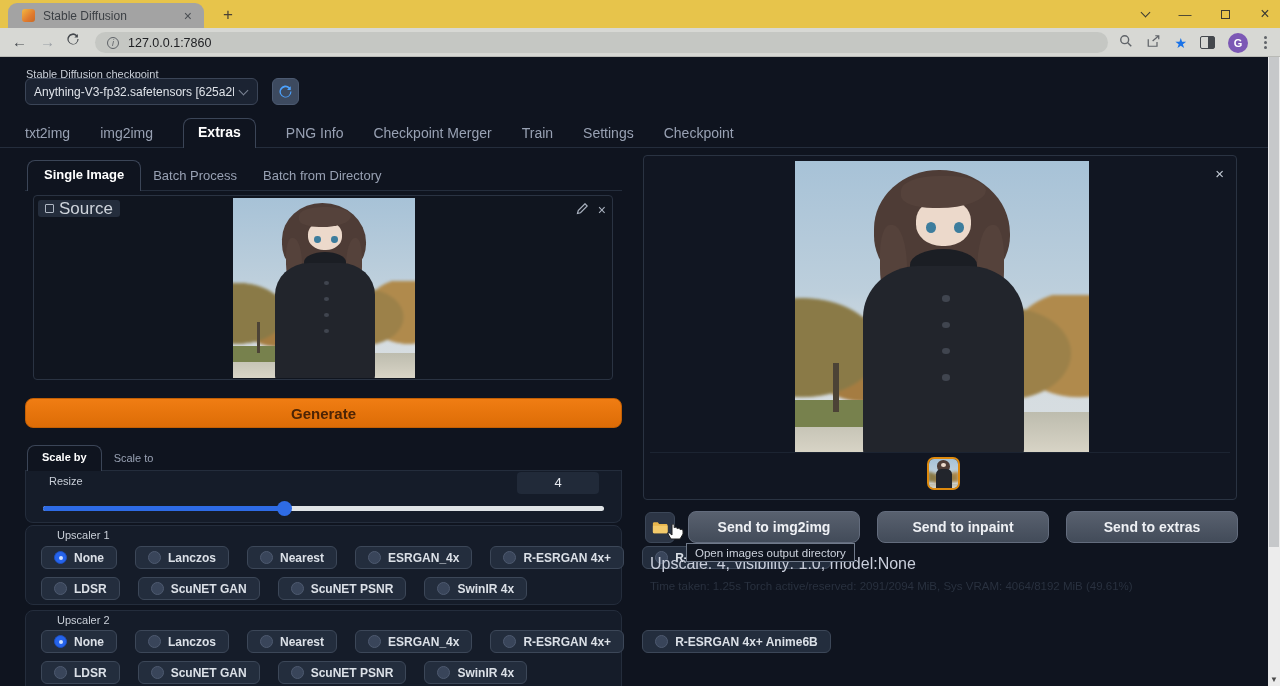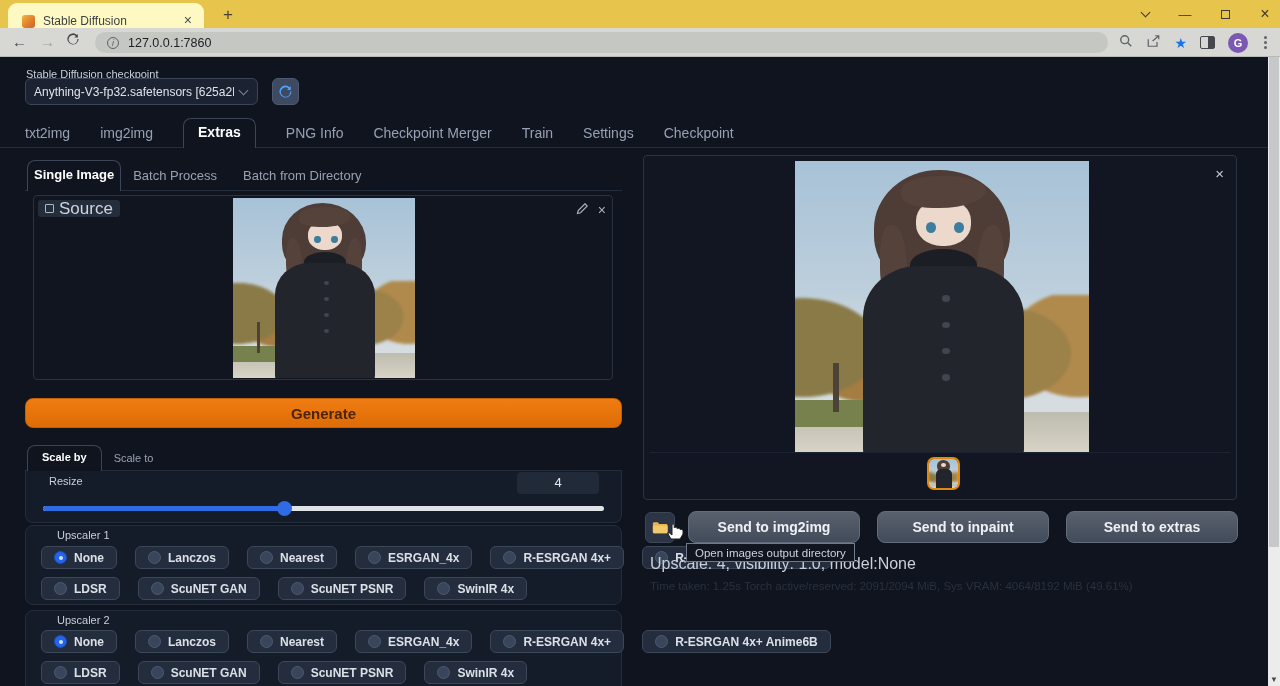--- a/index.html
+++ b/index.html
@@ -1,22 +1,22 @@
 <!DOCTYPE html>
 <html><head>
 <meta charset="utf-8">
 <style>
   * { margin:0; padding:0; box-sizing:border-box; }
   html,body { width:1280px; height:686px; }
   body { font-family:"Liberation Sans", sans-serif; position:relative; overflow:hidden; background:#0f141f; }
 
   
   .tabstrip { position:absolute; left:0; top:0; width:1280px; height:28px; background:#e7c44b; }
-  .btab { position:absolute; left:8px; top:3px; width:196px; height:25px; background:#fef9c3;
-          border-radius:9px 9px 0 0; display:flex; align-items:flex-end; padding:0 8px; }
+  .btab { position:absolute; left:8px; top:3px; width:196px; height:25px; background:#a3a3a3;
+          border-radius:9px 9px 0 0; display:flex; align-items:center; padding:0 8px; }
   .favicon { width:13px; height:13px; border-radius:3px; margin:0 8px 0 6px;
              background:linear-gradient(135deg,#f4b73f,#e07a2e 60%,#c96a25); flex:none; }
   .btab-title { font-size:12px; color:#3b3f44; flex:1; white-space:nowrap; overflow:hidden; }
   .btab-close { font-size:14px; color:#4a4e53; padding:0 4px; }
   .newtab { position:absolute; left:216px; top:3px; width:24px; height:24px; text-align:center;
             line-height:23px; font-size:17px; color:#4a4237; }
   .wbtns { position:absolute; right:8px; top:0; height:28px; display:flex; align-items:center; gap:26px; }
   .wbtn { color:#3c3a33; font-size:13px; width:14px; text-align:center; }
   .wbtn .sq { display:inline-block; width:9px; height:9px; border:1.5px solid #3c3a33; }
   .chev { display:inline-block; width:7px; height:7px; border-right:1.5px solid #3c3a33; border-bottom:1.5px solid #3c3a33; transform:rotate(45deg); margin-bottom:3px; }
@@ -59,21 +59,21 @@
   .mtabs { position:absolute; left:25px; top:63px; height:28px; display:flex; align-items:flex-end; z-index:2; }
   .mtab { font-size:14px; color:#98a1b3; margin-right:30px; padding-bottom:7px; }
   .mtab.active { color:#fff; font-weight:700; background:#0f141f; border:1px solid #3b4557; border-bottom:none;
                  border-radius:8px 8px 0 0; padding:5px 14px 8px; margin-bottom:0; }
   .mtabs-line { position:absolute; left:0; top:90px; width:1268px; height:1px; background:#242d3c; z-index:1; }
 
   
   .ltabs { position:absolute; left:27px; top:103px; height:31px; display:flex; align-items:flex-end; z-index:2; }
   .ltab { font-size:13px; color:#98a1b3; margin-right:26px; padding-bottom:8px; }
   .ltab.active { color:#fff; font-weight:700; background:#0f141f; border:1px solid #3b4557; border-bottom:none;
-                 border-radius:8px 8px 0 0; padding:6px 6px 9px; margin-right:12px; }
+                 border-radius:8px 8px 0 0; padding:6px 16px 9px; margin-right:12px; }
   .ltabs-line { position:absolute; left:25px; top:133px; width:597px; height:1px; background:#242d3c; z-index:1; }
 
   .dropzone { position:absolute; left:33px; top:138px; width:580px; height:185px; border:1px solid #2a3342;
               border-radius:4px; background:#10151f; }
   .src-badge { position:absolute; left:4px; top:4px; height:17px; background:#242d3c; border-radius:3px;
                display:flex; align-items:center; padding:0 7px; gap:5px; }
   .src-badge .gly { width:9px; height:9px; border:1px solid #aeb6c2; border-radius:1px; }
   .src-badge span { font-size:17px; color:#cfd4db; }
   .dz-icons { position:absolute; right:6px; top:5px; display:flex; gap:10px; align-items:center; }
   .dz-icons .x { color:#aab2bf; font-size:14px; line-height:14px; }

